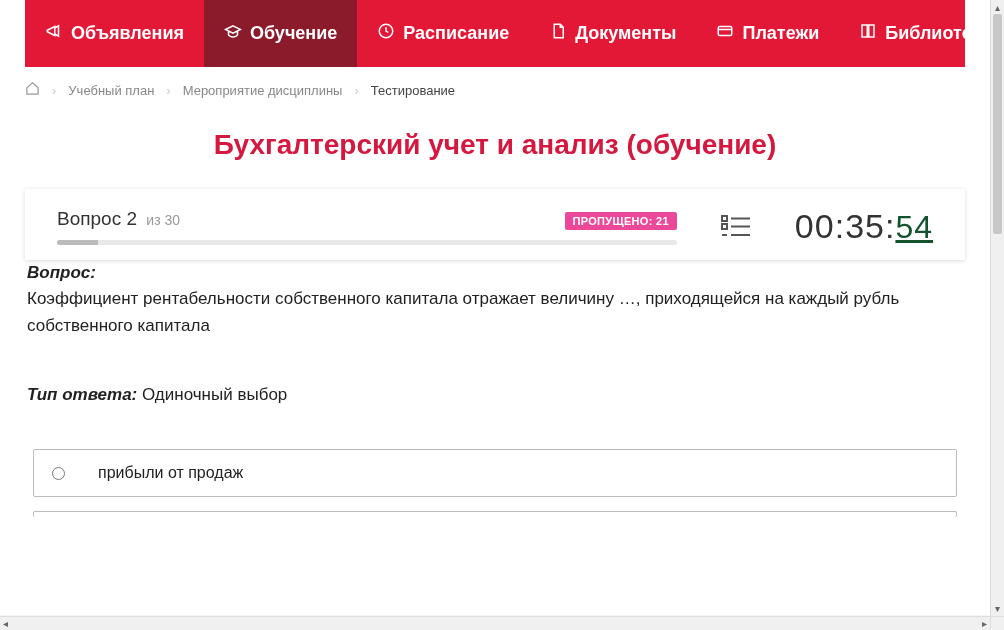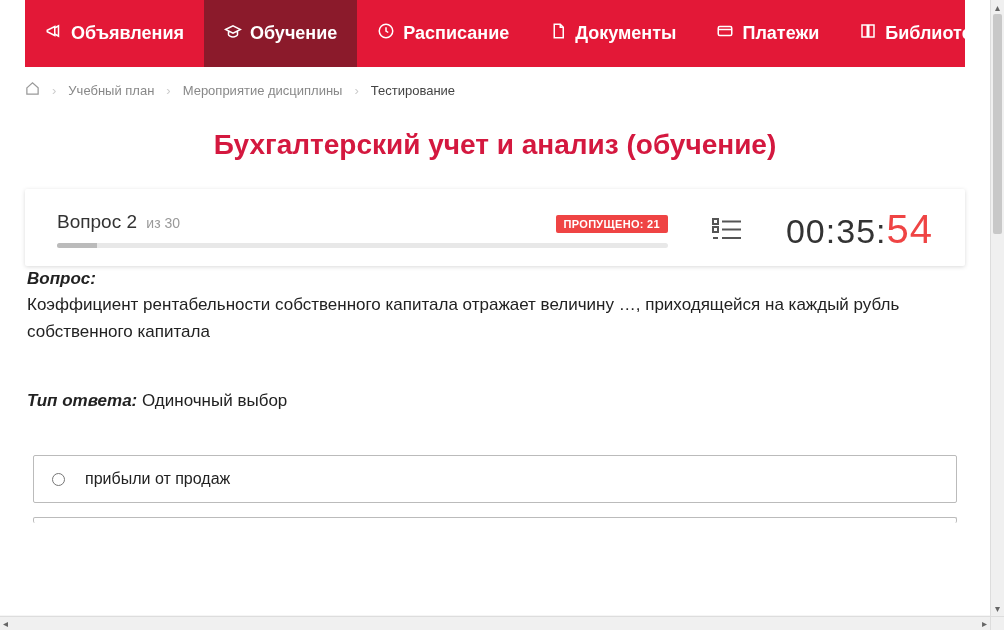--- a/index.html
+++ b/index.html
@@ -78,21 +78,21 @@
     .progress-block { flex: 1; }
     .progress-top {
       display: flex;
       align-items: baseline;
       justify-content: space-between;
       margin-bottom: 10px;
     }
     .q-counter { font-size: 19px; color: #333; }
     .q-counter .of { font-size: 14px; color: #999; margin-left: 4px; }
     .skipped-badge {
-      background: #ef4444;
+      background: #ec4899;
       color: #fff;
       font-size: 11px;
       font-weight: bold;
       padding: 3px 8px;
       border-radius: 2px;
       letter-spacing: 0.3px;
     }
     .progress-bar {
       width: 100%;
       height: 5px;
@@ -106,36 +106,36 @@
       width: 6.6%;
     }
     .list-icon-btn { cursor: pointer; padding: 4px; }
     .list-icon-btn svg { width: 30px; height: 26px; display:block; }
     .timer {
       font-size: 34px;
       color: #333;
       font-weight: 300;
       letter-spacing: 1px;
     }
-    .timer .sec { color: #ef4444; font-size: 40px; }
+    .timer .sec { color: #14532d; font-size: 32px; text-decoration: underline; }
     
     .q-section { padding: 0 2px; }
     .q-label { font-weight: bold; font-style: italic; font-size: 17px; color: #222; display:inline; }
     .q-text { font-size: 17px; color: #222; line-height: 1.55; margin-bottom: 46px; }
     .a-type-row { font-size: 17px; color: #222; margin-bottom: 44px; }
     .a-type-label { font-weight: bold; font-style: italic; }
     
     .options { display: flex; flex-direction: column; gap: 14px; padding: 0 6px; }
     .option {
       border: 1px solid #bbb;
       border-radius: 2px;
       padding: 14px 18px;
       display: flex;
       align-items: center;
-      gap: 20px;
+      gap: 33px;
       cursor: pointer;
       background: #fff;
     }
     .option input[type=radio] {
       width: 13px; height: 13px; cursor: pointer;
     }
     .option-label { font-size: 16px; color: #222; }
     
     .hscroll {
       position: absolute; bottom: 0; left: 0; right: 14px; height: 14px;

